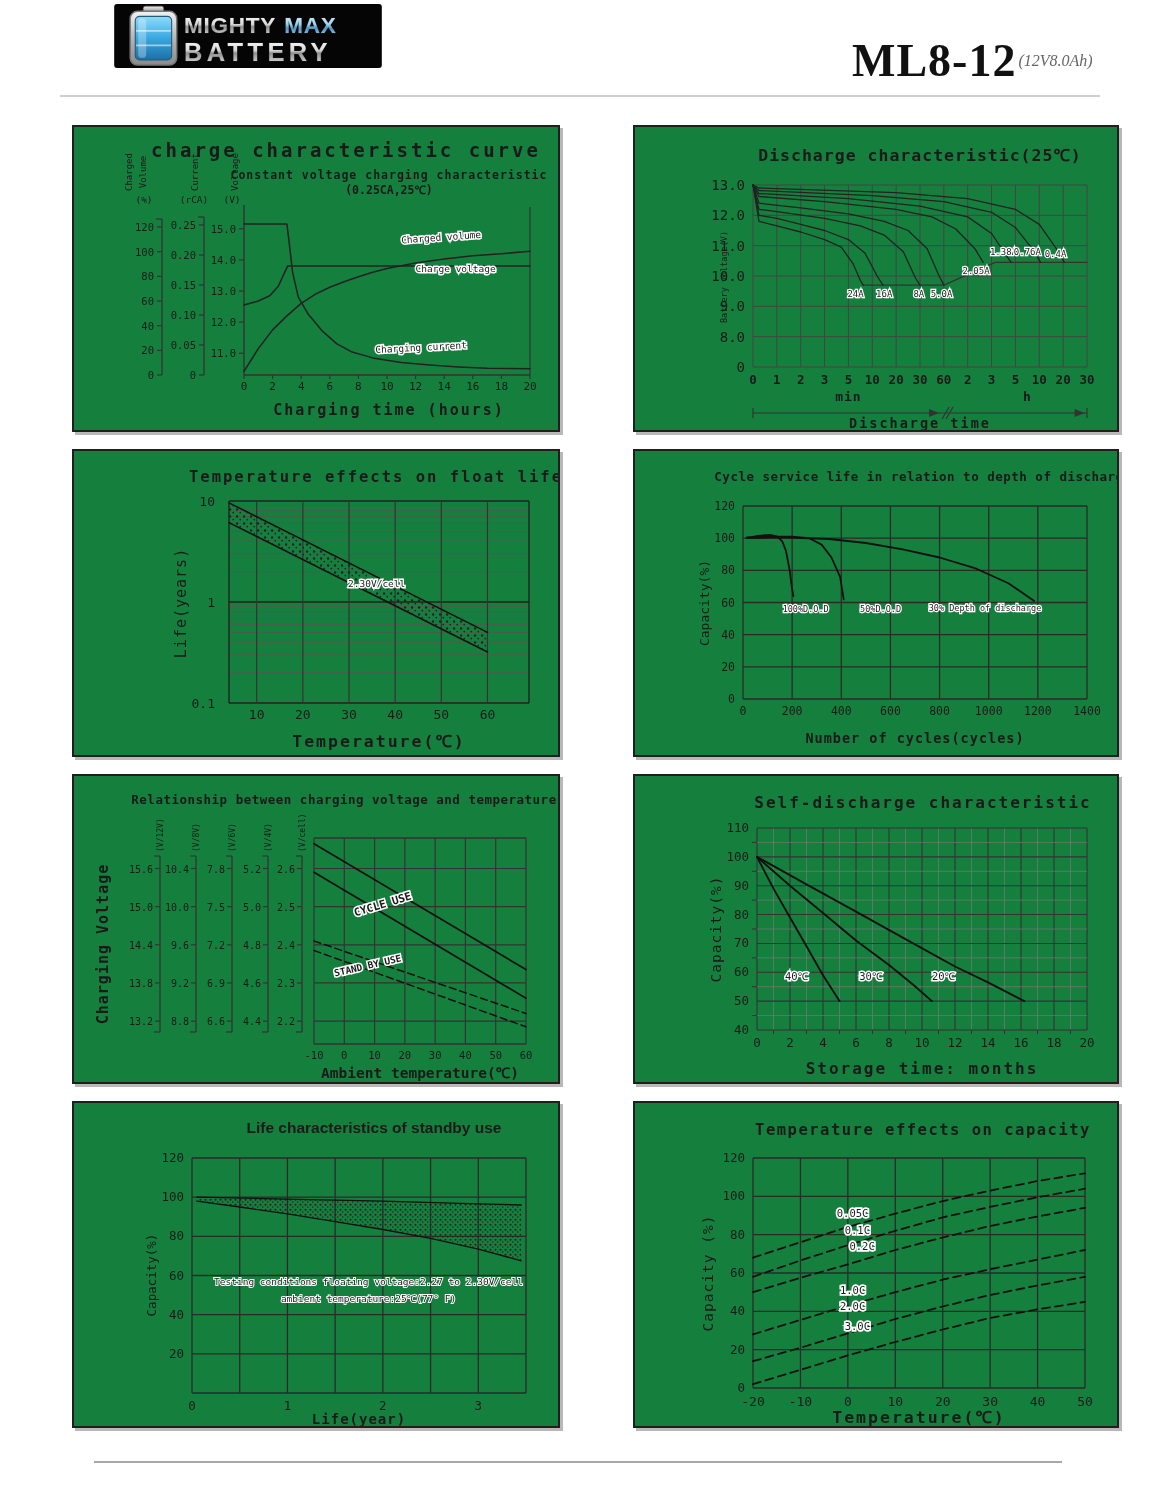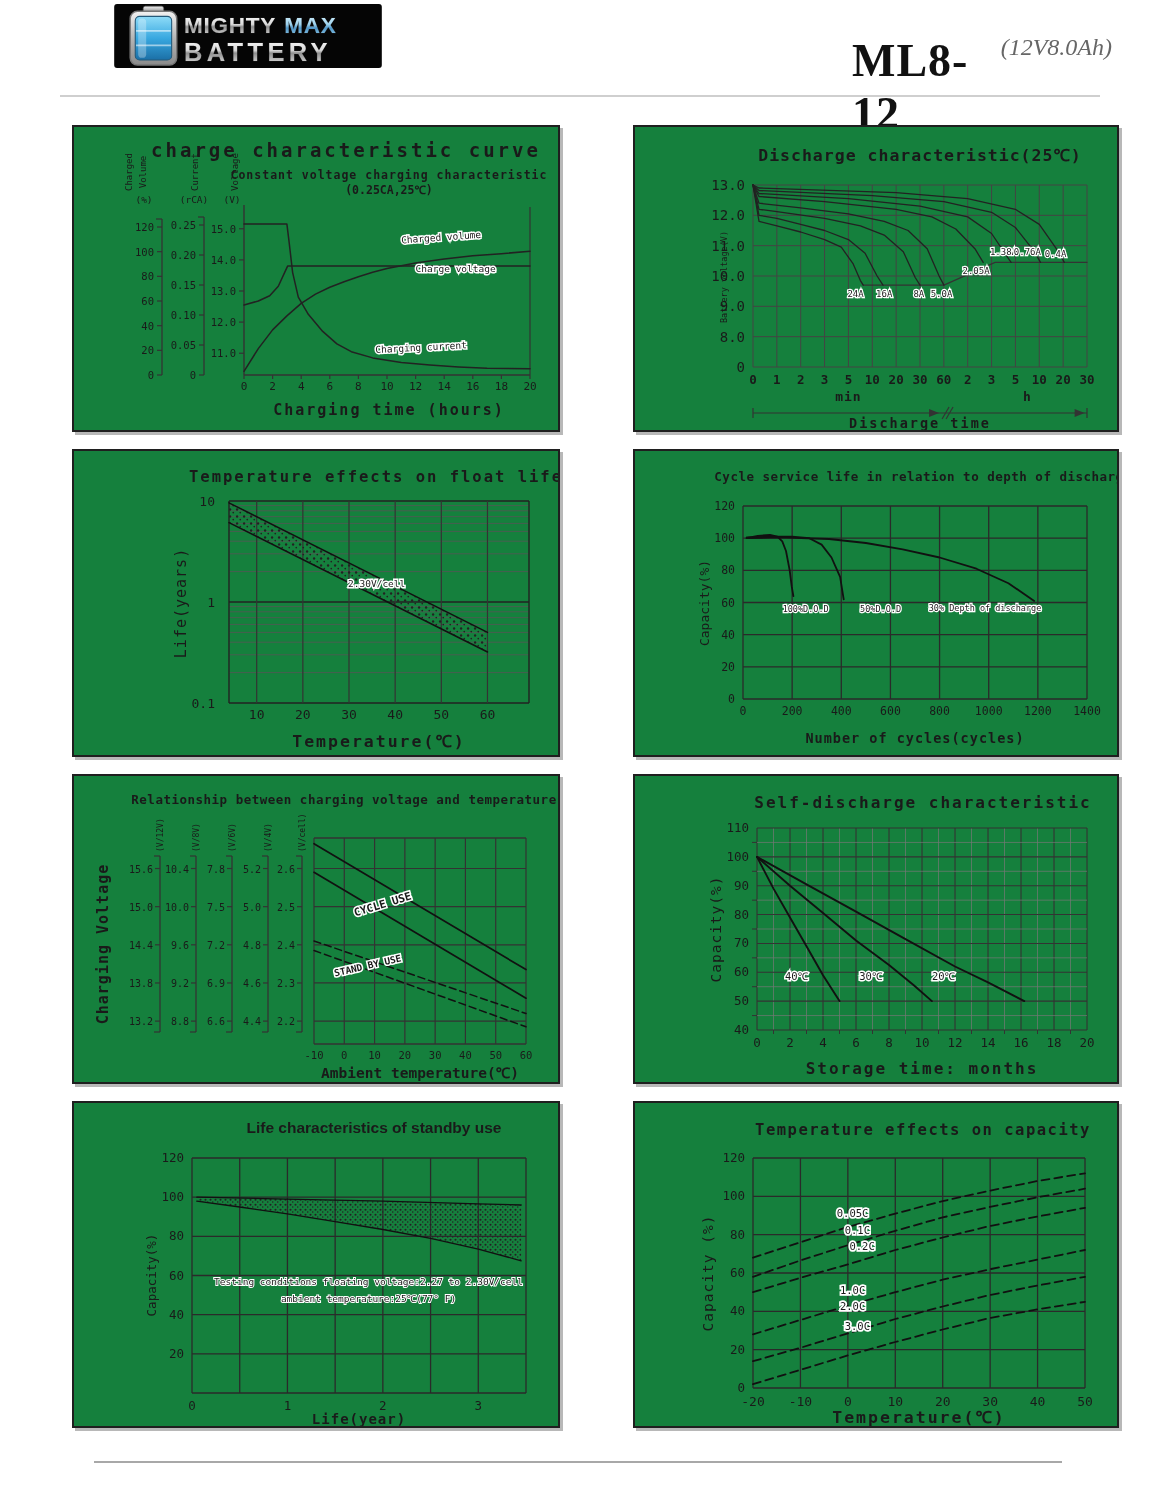--- a/index.html
+++ b/index.html
@@ -1,20 +1,20 @@
 <!DOCTYPE html>
 <html><head>
 <meta charset="utf-8">
 <style>
   html,body{margin:0;padding:0;background:#ffffff;}
   body{width:1153px;height:1500px;position:relative;font-family:"Liberation Sans",sans-serif;overflow:hidden;}
   .logo{position:absolute;left:64px;top:4px;width:368px;height:64px;}
-  .model{position:absolute;left:852px;top:34px;width:260px;display:flex;align-items:flex-start;font-family:"Liberation Serif",serif;}
+  .model{position:absolute;left:852px;top:34px;width:260px;display:flex;align-items:center;font-family:"Liberation Serif",serif;}
   .model-name{font-size:46px;font-weight:bold;color:#111;letter-spacing:1px;}
-  .model-spec{font-size:24px;font-style:italic;color:#666;margin-left:2px;}
+  .model-spec{font-size:16px;font-style:italic;color:#666;margin-left:2px;}
   .header-rule{position:absolute;left:60px;top:95px;width:1040px;border-top:2px solid #cfcfcf;}
   .footer-rule{position:absolute;left:94px;top:1461px;width:968px;border-top:2px solid #a8a8a8;}
   .charts{position:absolute;left:72px;top:125px;display:grid;
           grid-template-columns:488px 486px;column-gap:73px;
           grid-template-rows:307px 308px 310px 327px;row-gap:17px;}
   figure.chart-box{margin:0;border:2px solid #1f1f1f;background:#15803d;position:relative;
           box-shadow:3px 3px 0 rgba(125,125,125,.55);box-sizing:border-box;}
   .chart-host{position:absolute;inset:0;}
   .chart-host svg{display:block;}
 </style>

